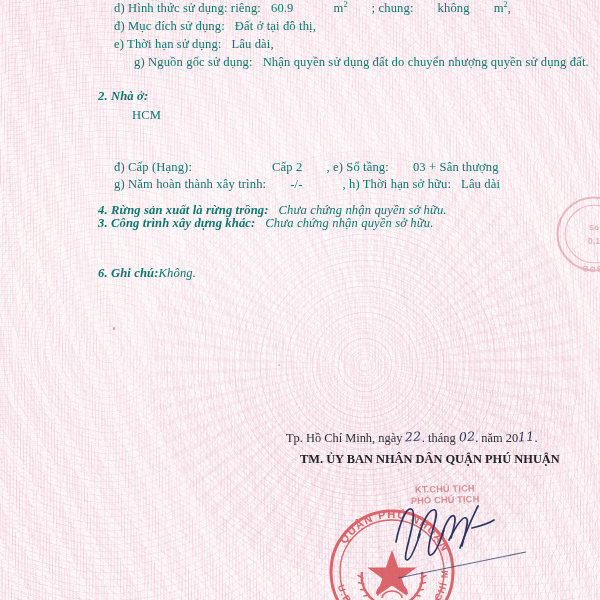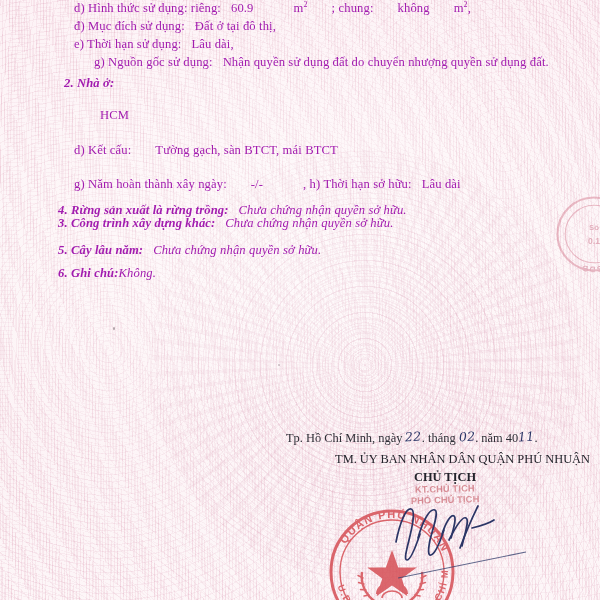--- a/index.html
+++ b/index.html
@@ -116,22 +116,23 @@
   .doc-text {
     position: absolute;
     inset: 0;
     color: #2a2a33;
   }
   .line {
     position: absolute;
     white-space: nowrap;
     font-size: 12.6px;
     line-height: 1.05;
-    color: #a21caf;
+    color: #0f766e;
     letter-spacing: 0.01em;
+    padding-left: 40px;
   }
   .sec-head {
     font-weight: bold;
     font-style: italic;
   }
   .sec-val {
     font-style: italic;
     font-weight: normal;
   }
   .sup {
@@ -159,22 +160,22 @@
     font-size: 12.5px;
     letter-spacing: 0.02em;
     display: inline-block;
     transform: rotate(-4deg) translateY(-1px);
   }
   .sign-org {
     position: absolute;
     left: 300px;
     top: 452px;
     width: 290px;
-    text-align: right;
-    font-weight: normal;
+    text-align: left;
+    font-weight: bold;
     font-size: 12.4px;
     color: #23232b;
     white-space: nowrap;
   }
   .sign-title {
     position: absolute;
     left: 300px;
     top: 470px;
     width: 290px;
     text-align: center;
@@ -279,54 +280,51 @@
     <div class="line" style="left:74px; top:20px;">
       <span>đ)</span>
       <span>Mục đích sử dụng:</span><span class="gap-sm"></span><span>Đất ở tại đô thị,</span>
     </div>
 
     <div class="line" style="left:74px; top:56px;margin-left:20px;">
       <span>g)</span>
       <span>Nguồn gốc sử dụng:</span><span class="gap-sm"></span><span>Nhận quyền sử dụng đất do chuyển nhượng quyền sử dụng đất.</span>
     </div>
 
-    <div class="line sec-head" style="left:58px; top:77px;margin-left:6px;">
+    <div class="line sec-head" style="left:58px; top:90px;">
       <span>2.</span>
       <span>Nhà ở:</span>
     </div>
 
-    <div class="line" style="left:100px; top:109px;font-family:Liberation Serif, serif;">HCM</div>
-
-
-    <div class="line" style="left:74px; top:144px;">
-      <span>d)</span>
-      <span>Kết cấu:</span><span class="gap-md"></span><span>Tường gạch, sàn BTCT, mái BTCT</span>
-    </div>
-
+    <div class="line" style="left:92px; top:109px;font-family:Liberation Serif, serif;">HCM</div>
+
+
+
+    <div class="line" style="left:74px; top:161px;">
+      <span>đ)</span>
+      <span>Cấp (Hạng):</span><span class="gap-lg"></span><span class="gap-lg"></span><span>Cấp 2</span><span class="gap-md"></span><span>, e)</span>
+      <span>Số tầng:</span><span class="gap-md"></span><span>03 + Sân thượng</span>
+    </div>
 
     <div class="line" style="left:74px; top:178px;">
       <span>g)</span>
-      <span>Năm hoàn thành xây ngày:</span><span class="gap-md"></span><span>-/-</span><span class="gap-lg"></span><span>, h)</span>
+      <span>Năm hoàn thành xây trình:</span><span class="gap-md"></span><span>-/-</span><span class="gap-lg"></span><span>, h)</span>
       <span>Thời hạn sở hữu:</span><span class="gap-sm"></span><span>Lâu dài</span>
     </div>
 
     <div class="line" style="left:58px; top:198px;margin-top:19px;">
       <span class="sec-head">3.</span>
       <span class="sec-head">Công trình xây dựng khác:</span><span class="gap-sm"></span><span class="sec-val">Chưa chứng nhận quyền sở hữu.</span>
     </div>
 
     <div class="line" style="left:58px; top:204px;text-align:center;">
       <span class="sec-head">4.</span>
       <span class="sec-head">Rừng sản xuất là rừng trồng:</span><span class="gap-sm"></span><span class="sec-val">Chưa chứng nhận quyền sở hữu.</span>
     </div>
 
-    <div class="line" style="left:58px; top:244px;">
-      <span class="sec-head">5.</span>
-      <span class="sec-head">Cây lâu năm:</span><span class="gap-sm"></span><span class="sec-val">Chưa chứng nhận quyền sở hữu.</span>
-    </div>
 
     <div class="line" style="left:58px; top:267px;">
       <span class="sec-head">6.</span>
       <span class="sec-head">Ghi chú:</span><span class="sec-val">Không.</span>
     </div>
   </div>
 
   <div class="seal-right">
     <svg viewBox="0 0 100 100" xmlns="http://www.w3.org/2000/svg">
       <defs>
@@ -340,25 +338,24 @@
       <text x="50" y="46" text-anchor="middle" font-family="Liberation Sans, sans-serif" font-size="8" font-weight="bold" fill="#cf7d92">Số</text>
       <text x="50" y="60" text-anchor="middle" font-family="Liberation Sans, sans-serif" font-size="9" font-weight="bold" fill="#cf7d92">0.1</text>
     </svg>
   </div>
 
   <div class="sign-date">
     <span>Tp. Hồ Chí Minh, ngày</span>
     <span class="hand">22</span><span>.</span>
     <span>tháng</span>
     <span class="hand">02</span><span>.</span>
-    <span>năm 40</span><span class="hand">11</span><span>.</span>
+    <span>năm 20</span><span class="hand">11</span><span>.</span>
   </div>
 
   <div class="sign-org">TM. ỦY BAN NHÂN DÂN QUẬN PHÚ NHUẬN</div>
-  <div class="sign-title">CHỦ TỊCH</div>
 
   <div class="stamp-text">
     <span class="l1">KT.CHỦ TỊCH</span>
     <span class="l2">PHÓ CHỦ TỊCH</span>
   </div>
 
   <div class="seal">
     <svg viewBox="0 0 152 152" xmlns="http://www.w3.org/2000/svg">
       <defs>
         <path id="arcTop" d="M 76,76 m -54,0 a 54,54 0 0,1 108,0" fill="none"></path>

